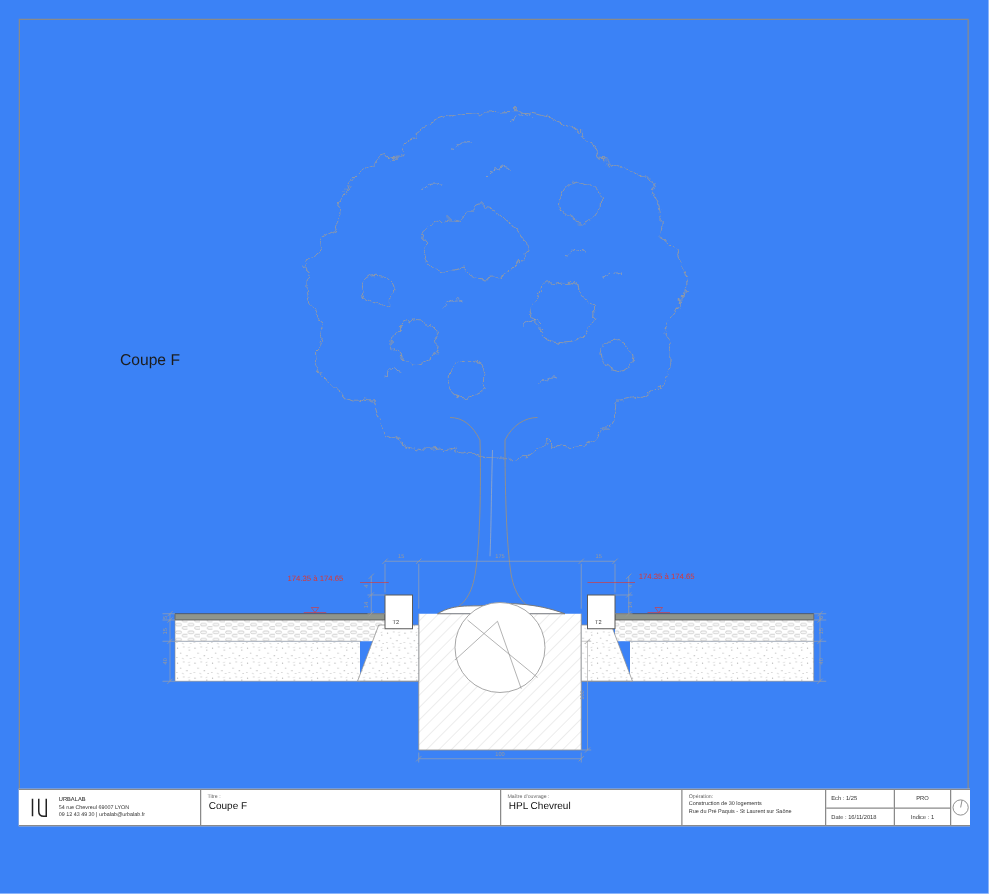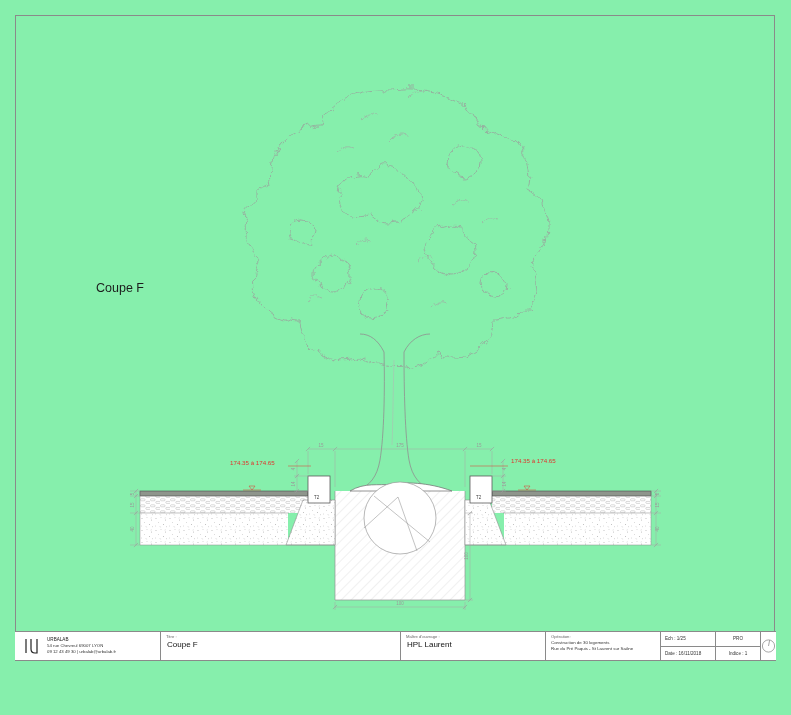--- a/index.html
+++ b/index.html
@@ -1,16 +1,16 @@
 <!DOCTYPE html>
 <html><head>
 <meta charset="utf-8">
 <style>
   html,body{margin:0;padding:0;background:#fff;}
-  .sheet{position:relative;width:791px;height:715px;background:#86efac;overflow:hidden;
+  .sheet{position:relative;width:791px;height:715px;background:#3b82f6;overflow:hidden;
          font-family:"Liberation Sans", sans-serif;}
   .sheet-border{position:absolute;left:15px;top:15px;width:760px;height:645px;
                 border:1px solid #8a8a8a;box-sizing:border-box;}
   .view-label{position:absolute;left:96px;top:281px;font-size:12.5px;color:#1c1c1c;}
   .drawing-svg{position:absolute;left:0;top:0;}
   
   .titleblock{position:absolute;left:15px;top:631px;width:761px;height:30px;
               display:flex;box-sizing:border-box;border-top:1px solid #8a8a8a;
               border-bottom:1px solid #8a8a8a;background:#fff;}
   .tb-cell{box-sizing:border-box;height:100%;border-left:1px solid #8a8a8a;position:relative;}
@@ -256,21 +256,21 @@
         <div>54 rue Chevreul 69007 LYON</div>
         <div>09 12 43 49 30 | urbalab@urbalab.fr</div>
       </div>
     </div>
     <div class="tb-cell tb-title">
       <div class="tb-label">Titre :</div>
       <div class="tb-value">Coupe F</div>
     </div>
     <div class="tb-cell tb-client">
       <div class="tb-label">Maître d'ouvrage :</div>
-      <div class="tb-value">HPL Laurent</div>
+      <div class="tb-value">HPL Chevreul</div>
     </div>
     <div class="tb-cell tb-operation">
       <div class="tb-op-label">Opération:</div>
       <div>Construction de 30 logements</div>
       <div>Rue du Pré Paquis - St Laurent sur Saône</div>
     </div>
     <div class="tb-cell tb-scaledate">
       <div class="tb-half">Ech : 1/25</div>
       <div class="tb-half">Date : 16/11/2018</div>
     </div>

